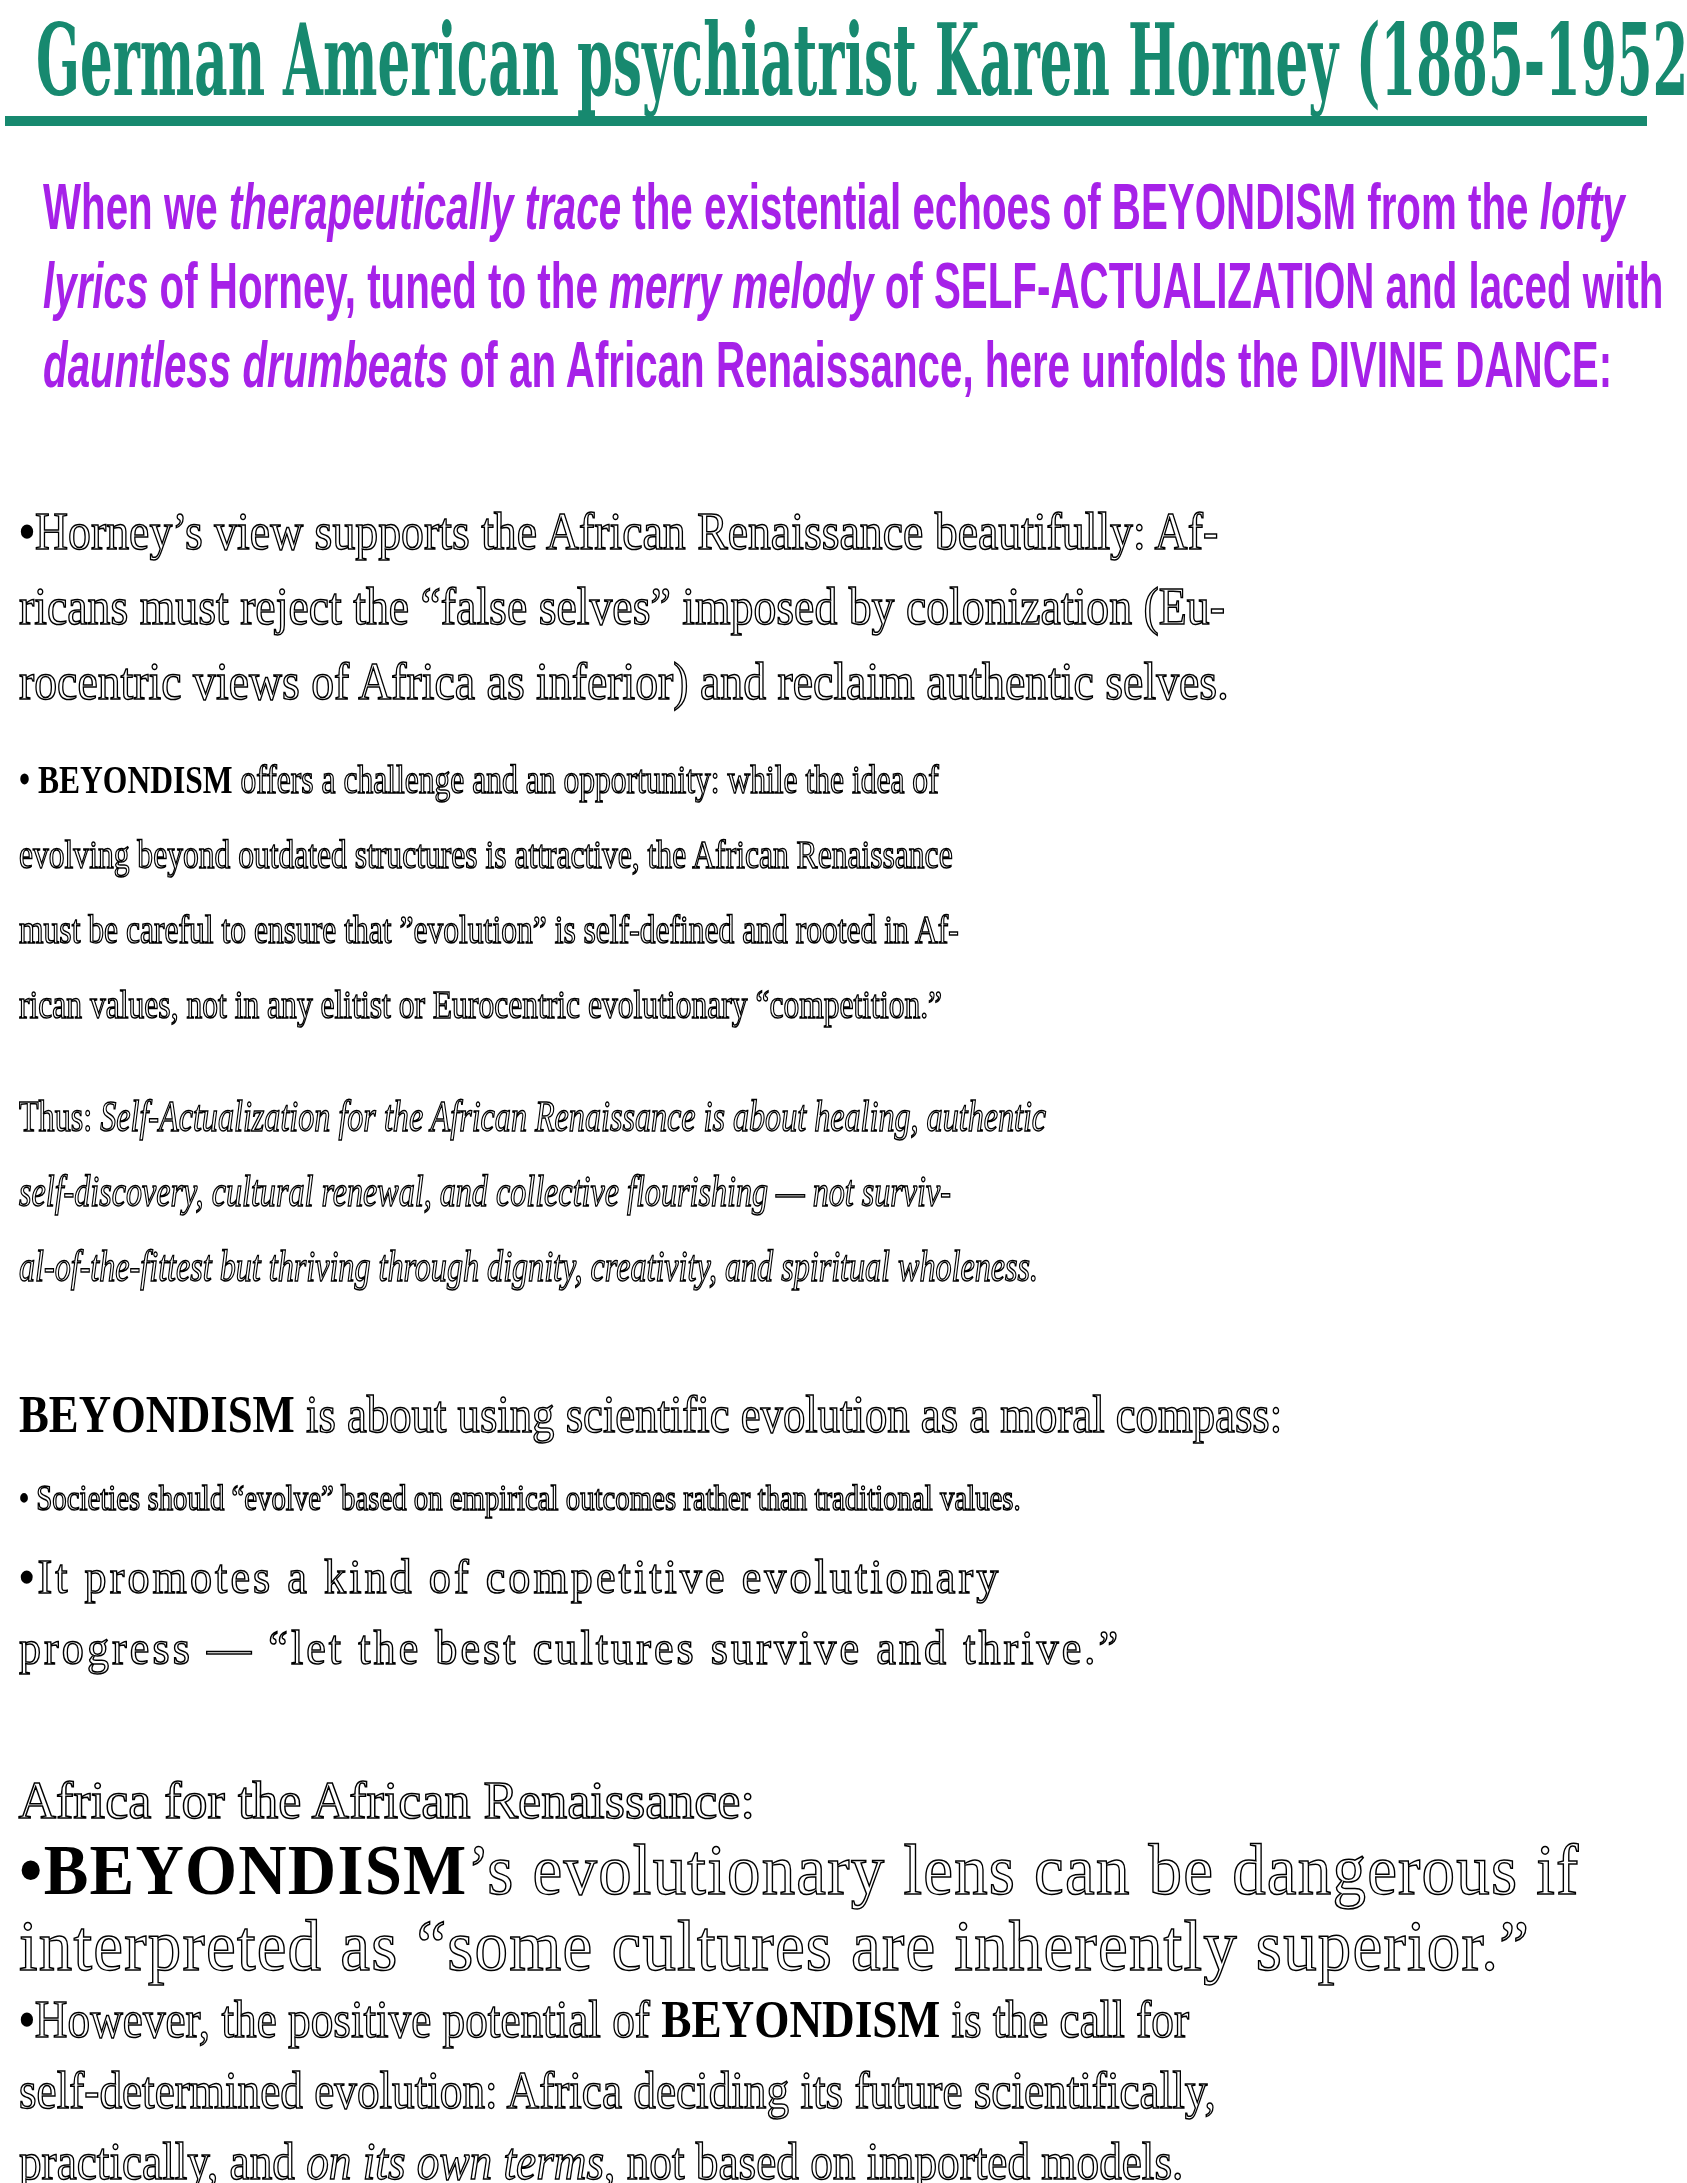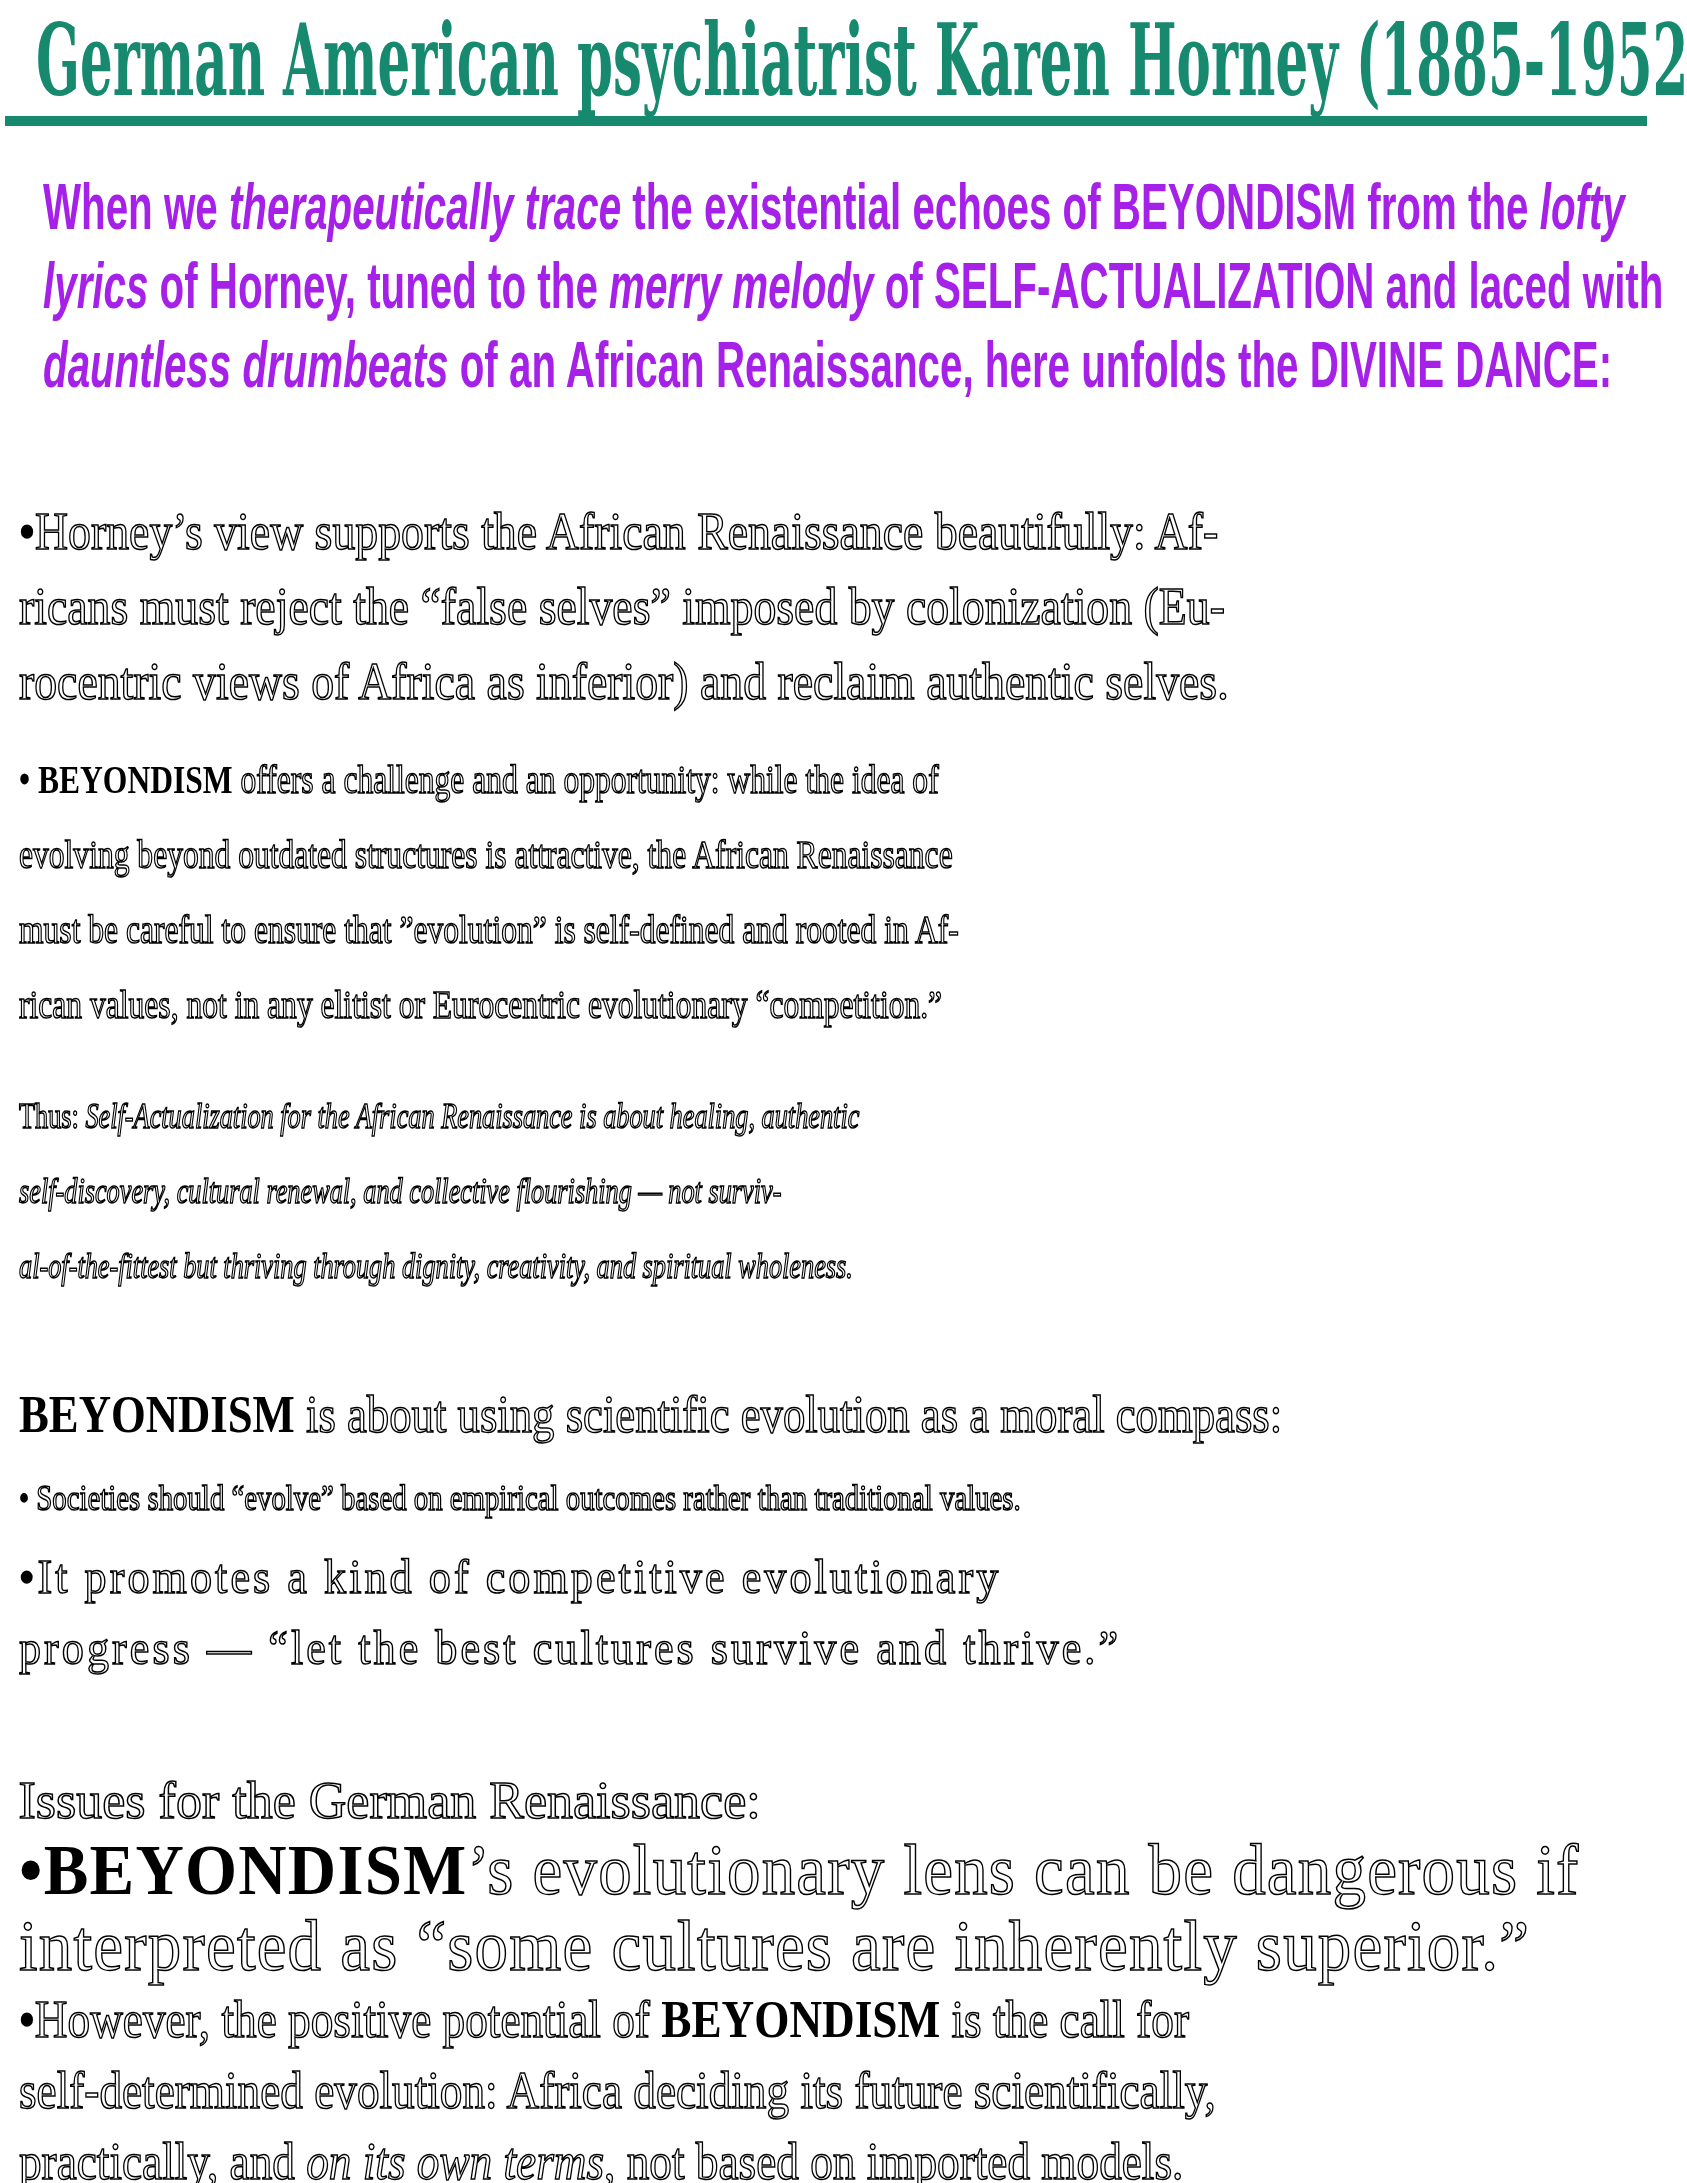--- a/index.html
+++ b/index.html
@@ -47,21 +47,21 @@
     color:var(--c-body);
     -webkit-text-stroke:0px transparent;
     font-weight:700;
   }
   .seg-it{font-style:italic;}
   
   .sec-horney   {margin-top:89px;font-size:52px;line-height:75px;}
   .sec-horney .line{transform:scaleX(.88);}
   .sec-challenge{margin-top:22.5px;font-size:41px;line-height:75px;}
   .sec-challenge .line{transform:scaleX(.77);}
-  .sec-thus     {margin-top:37px;font-size:36px;line-height:75px;}
+  .sec-thus     {margin-top:37px;font-size:44px;line-height:75px;}
   .sec-thus .line{transform:scaleX(.73);}
   .sec-compass-h{margin-top:66px;font-size:52px;line-height:90px;}
   .sec-compass-h .line{transform:scaleX(.86);}
   .sec-societies{font-size:36px;line-height:76px;}
   .sec-societies .line{transform:scaleX(.80);}
   .sec-promotes {margin-top:5.3px;font-size:48px;line-height:71px;letter-spacing:3.3px;}
   .sec-promotes .line{transform:scaleX(.92);}
   .sec-issues-h {margin-top:86px;font-size:52px;line-height:63px;}
   .sec-lens     {font-size:72px;line-height:76px;letter-spacing:1.3px;}
   .sec-lens .line{transform:scaleX(.93);}
@@ -106,21 +106,21 @@
 <div class="body-sec sec-societies">
     <div class="line"><span class="seg-b">• </span><span>Societies should “evolve” based on empirical outcomes rather than traditional values.</span></div>
   </div>
 
 <div class="body-sec sec-promotes">
     <div class="line"><span class="seg-b">•</span><span>It promotes a kind of competitive evolutionary</span></div>
     <div class="line"><span>progress — “let the best cultures survive and thrive.”</span></div>
   </div>
 
 <div class="body-sec sec-issues-h">
-    <div class="line"><span>Issues for the German Renaissance:</span></div>
+    <div class="line"><span>Africa for the African Renaissance:</span></div>
   </div>
 
 <div class="body-sec sec-lens">
     <div class="line"><span class="seg-b">•</span><span class="seg-b">BEYONDISM</span><span>’s evolutionary lens can be dangerous if</span></div>
     <div class="line"><span>interpreted as “some cultures are inherently superior.”</span></div>
   </div>
 
 <div class="body-sec sec-however">
     <div class="line"><span class="seg-b">•</span><span>However, the positive potential of </span><span class="seg-b">BEYONDISM</span><span> is the call for</span></div>
     <div class="line"><span>self-determined evolution: Africa deciding its future scientifically,</span></div>

